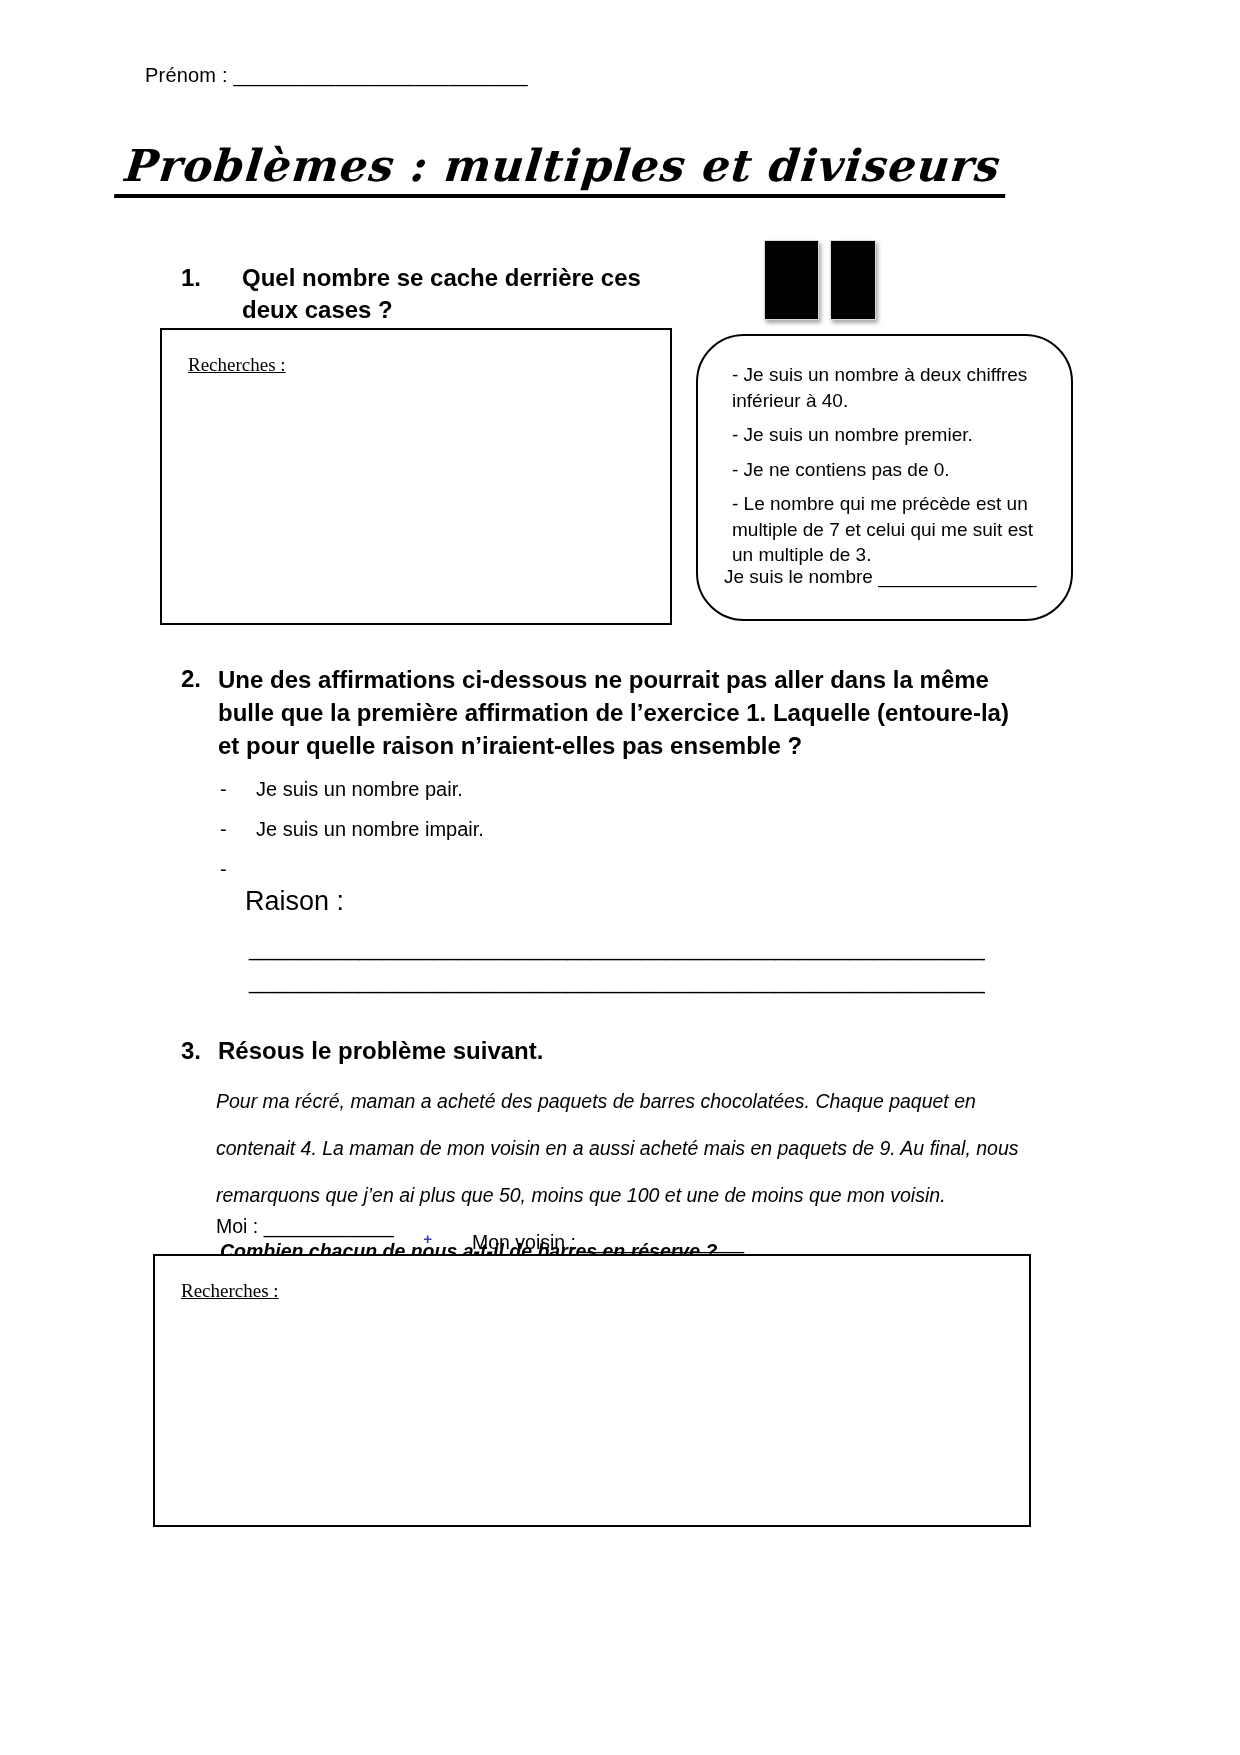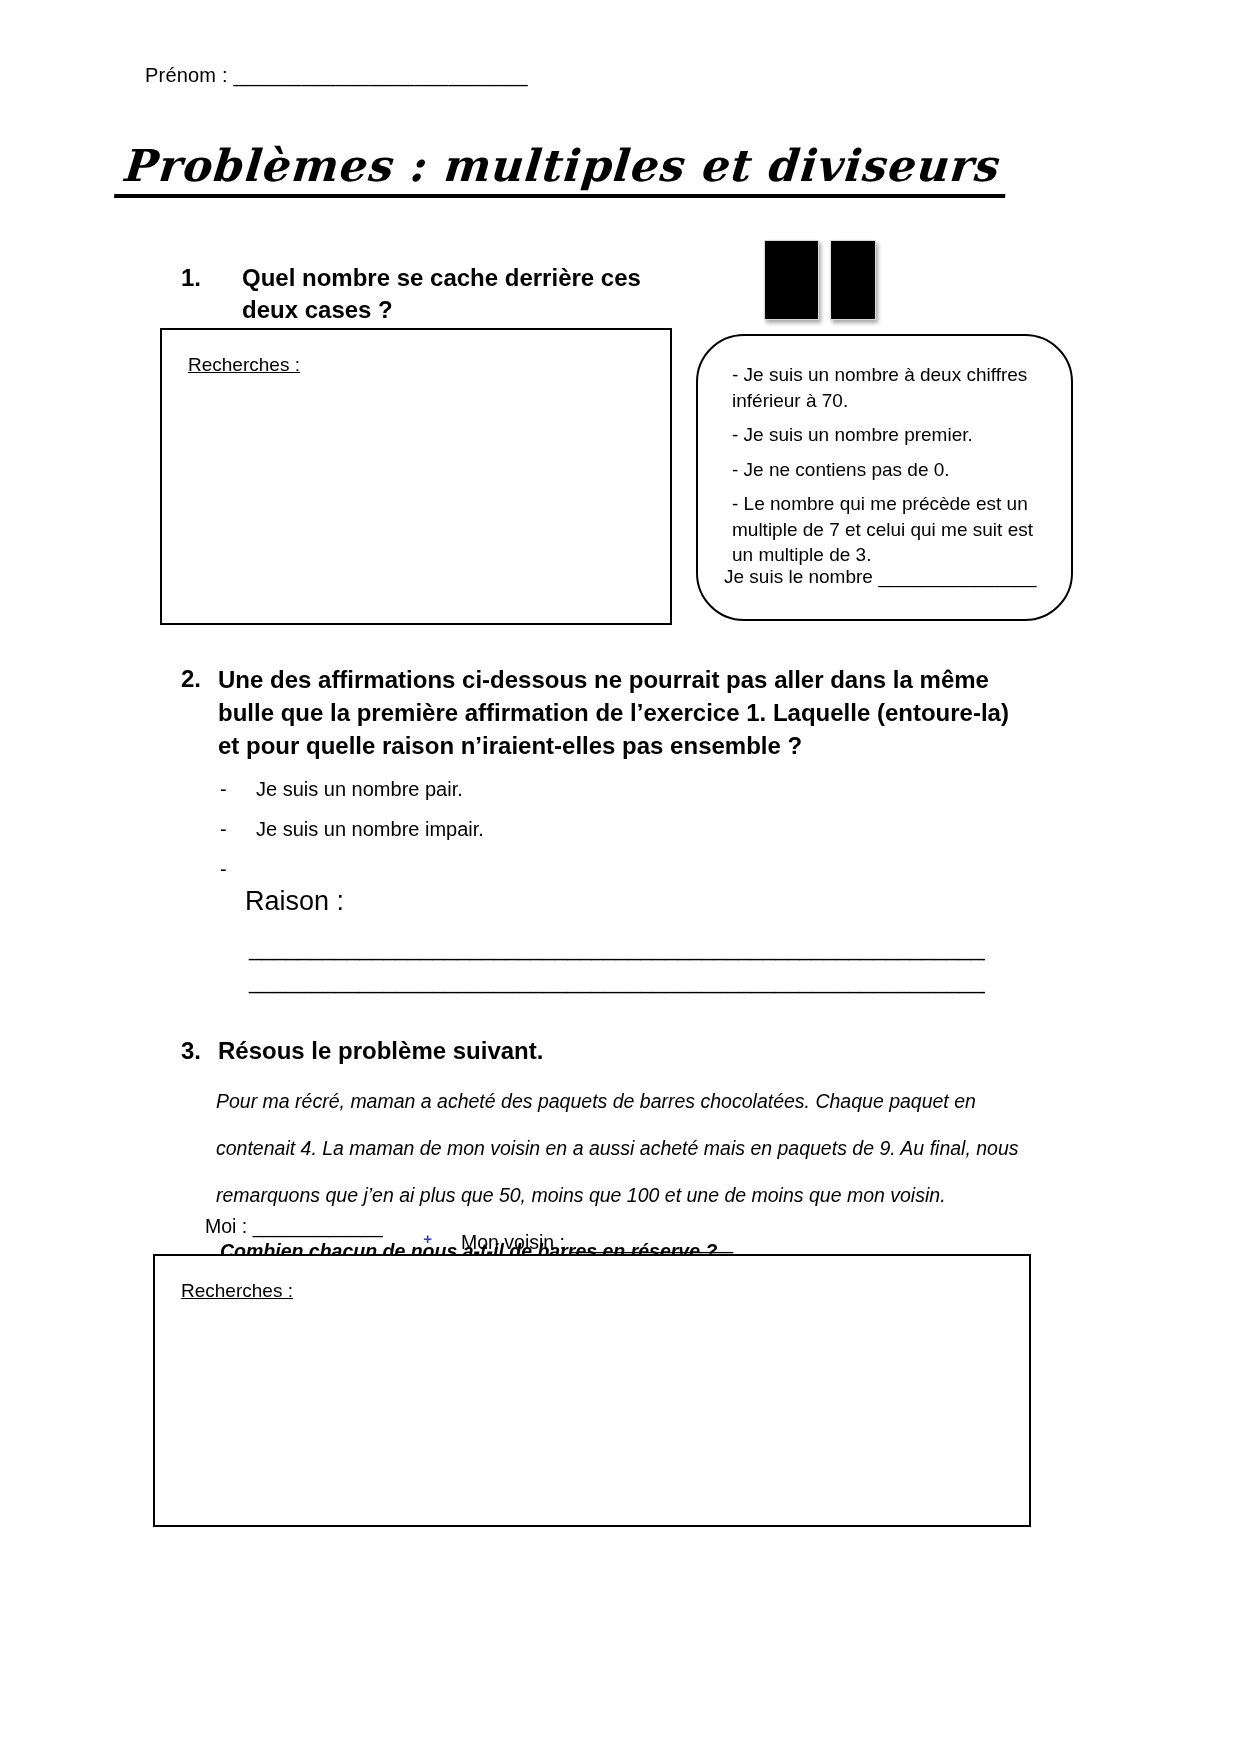--- a/index.html
+++ b/index.html
@@ -55,21 +55,21 @@
   .cases { position:absolute; left:752px; top:228px; display:flex; gap:11px; }
   .case {
     background:#000; height:80px;
     box-shadow:2px 3px 4px rgba(0,0,0,0.35);
     border:1px solid #d9d9d9;
   }
   .case-1 { width:55px; }
   .case-2 { width:46px; }
 
   
-  .box { position:absolute; border:2px solid #000; background:#fff; }
+  .box { position:absolute; border:2px solid #000; background:#fff;font-family:Liberation Serif, serif; }
   .box-1 { left:152px; top:320px; width:512px; height:297px; }
   .box-2 { left:145px; top:1246px; width:878px; height:273px; }
   .recherches-label {
     display:inline-block;
     margin:16px 0 0 18px;
     font-size:19px;
     text-decoration:underline;
   }
 
   
@@ -107,21 +107,21 @@
     position:absolute; left:200px; top:1062px;
     width:838px;
     font-size:19.5px; line-height:47px;font-style:italic;
   }
   .bold-line { font-weight:bold; position:relative; margin-top:1px; }
   .plus-mark {
     position:absolute; left:207px; top:-13px;
     color:#2b3fd4; font-weight:bold; font-size:15px;
   }
   .blanks-row {
-    position:absolute; left:189px; top:1203px;
+    position:absolute; left:200px; top:1203px;
     width:840px; font-size:19.5px;
   }
   .blanks-row .voisin { position:absolute; left:260px; top:0;margin-top:16px; }
 </style>
 </head>
 <body>
 
 <div class="page">
 
   <div class="prenom">Prénom : __________________________</div>
@@ -138,21 +138,21 @@
   <div class="cases">
     <div class="case case-1"></div>
     <div class="case case-2"></div>
   </div>
 
   <div class="box box-1">
     <span class="recherches-label">Recherches :</span>
   </div>
 
   <div class="bubble">
-    <div class="clue">- Je suis un nombre à deux chiffres inférieur à 70.</div>
+    <div class="clue">- Je suis un nombre à deux chiffres inférieur à 40.</div>
     <div class="clue">- Je suis un nombre premier.</div>
     <div class="clue">- Je ne contiens pas de 0.</div>
     <div class="clue">- Le nombre qui me précède est un multiple de 7 et celui qui me suit est un multiple de 3.</div>
     <div class="bubble-answer">Je suis le nombre _______________</div>
   </div>
 
   <div class="heading heading-2">
     <span class="num">2.</span>
     <span class="htext">Une des affirmations ci-dessous ne pourrait pas aller dans la même bulle que la première affirmation de l’exercice 1. Laquelle (entoure-la) et pour quelle raison n’iraient-elles pas ensemble ?</span>
   </div>

